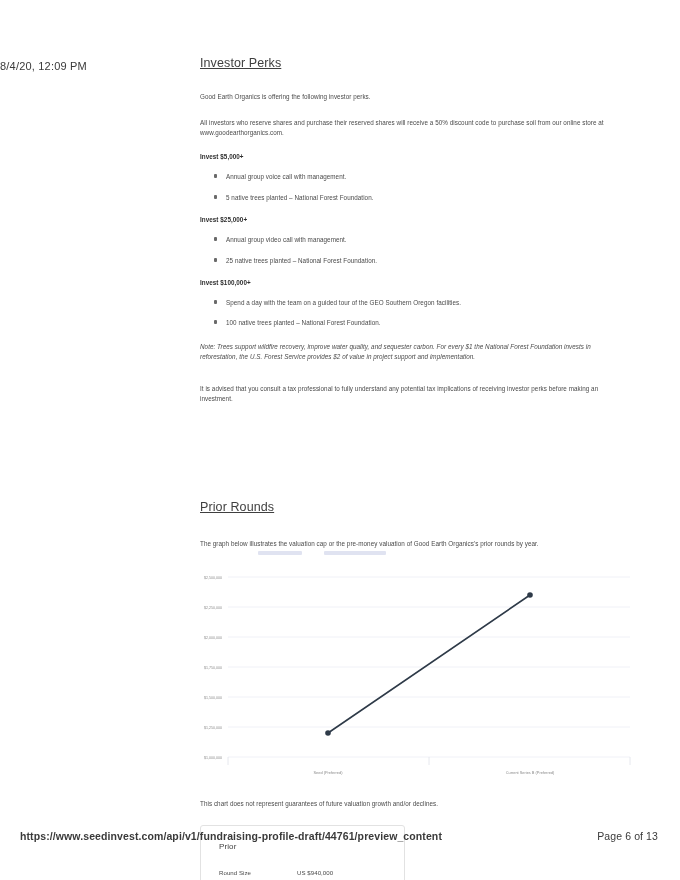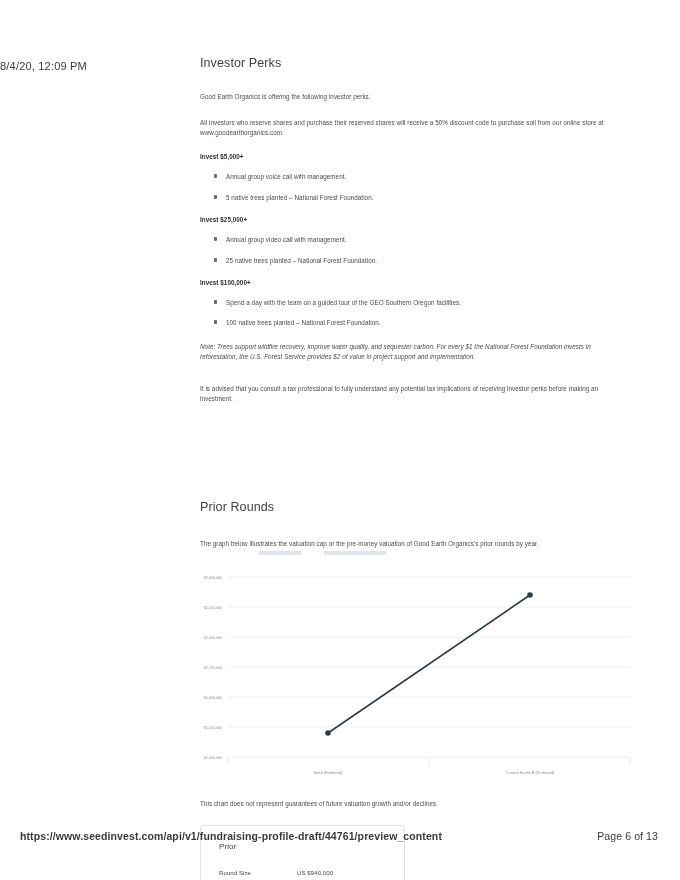--- a/index.html
+++ b/index.html
@@ -56,20 +56,21 @@
     left: 200px;
     width: 425px;
   }
 
   h2.section-title {
     font-size: 12.5px;
     font-weight: 400;
     color: #3f3f3f;
     margin: 0 0 22px 0;
     letter-spacing: 0.1px;
+    text-decoration: underline;
   }
 
   p.body-text {
     font-size: 6.3px;
     line-height: 1.55;
     color: #4a4a4a;
     margin: 0 0 16px 0;
     letter-spacing: 0.05px;
   }
 

